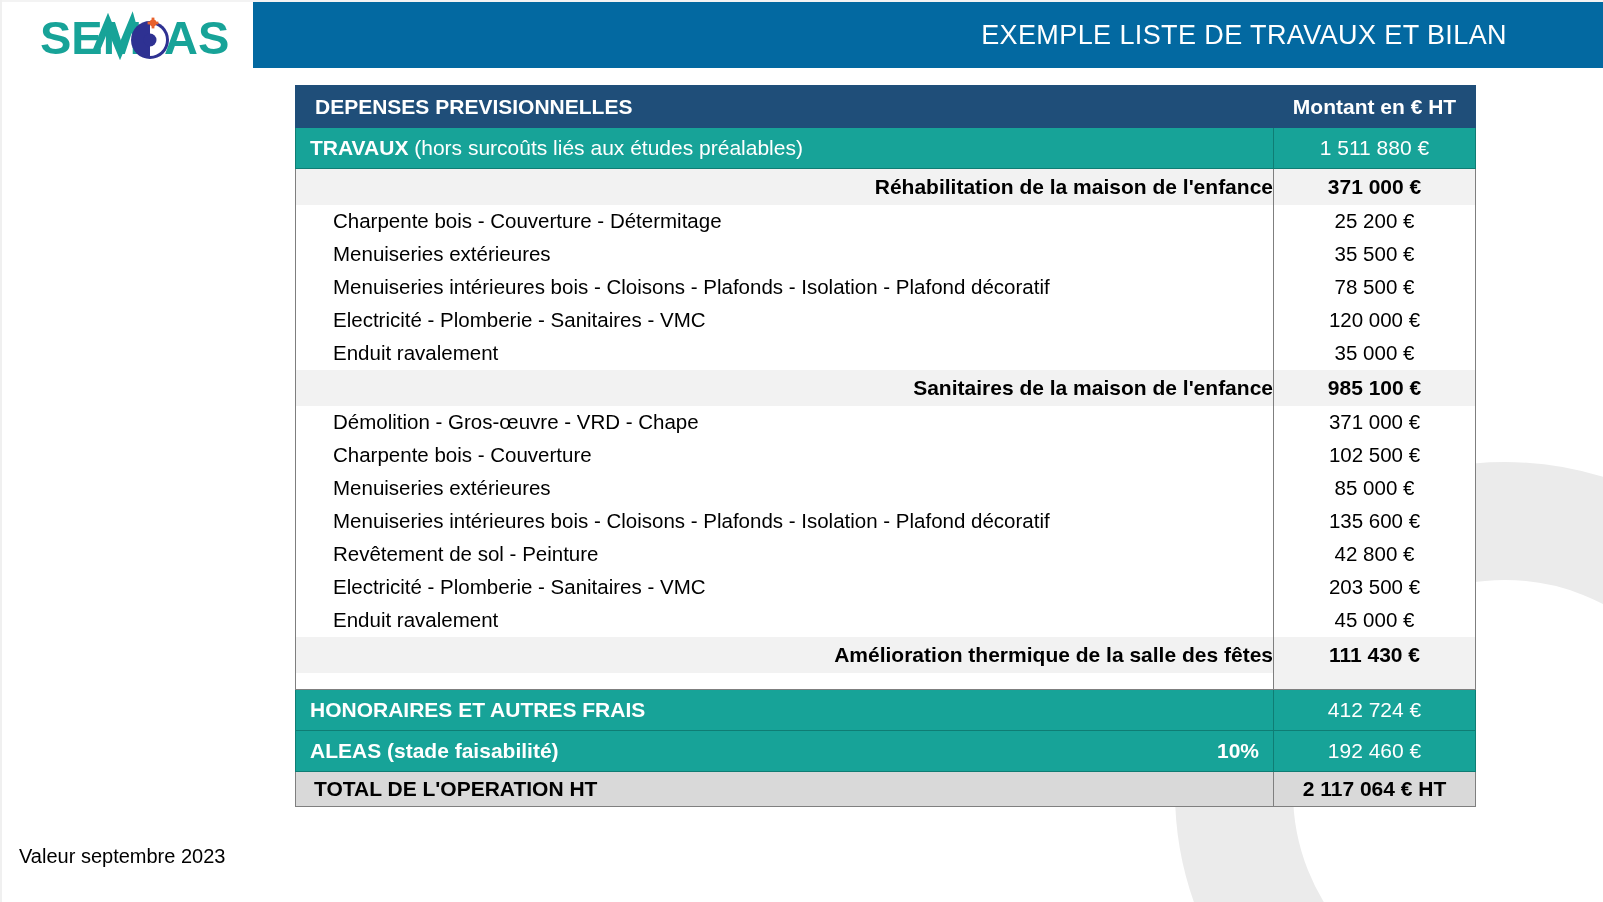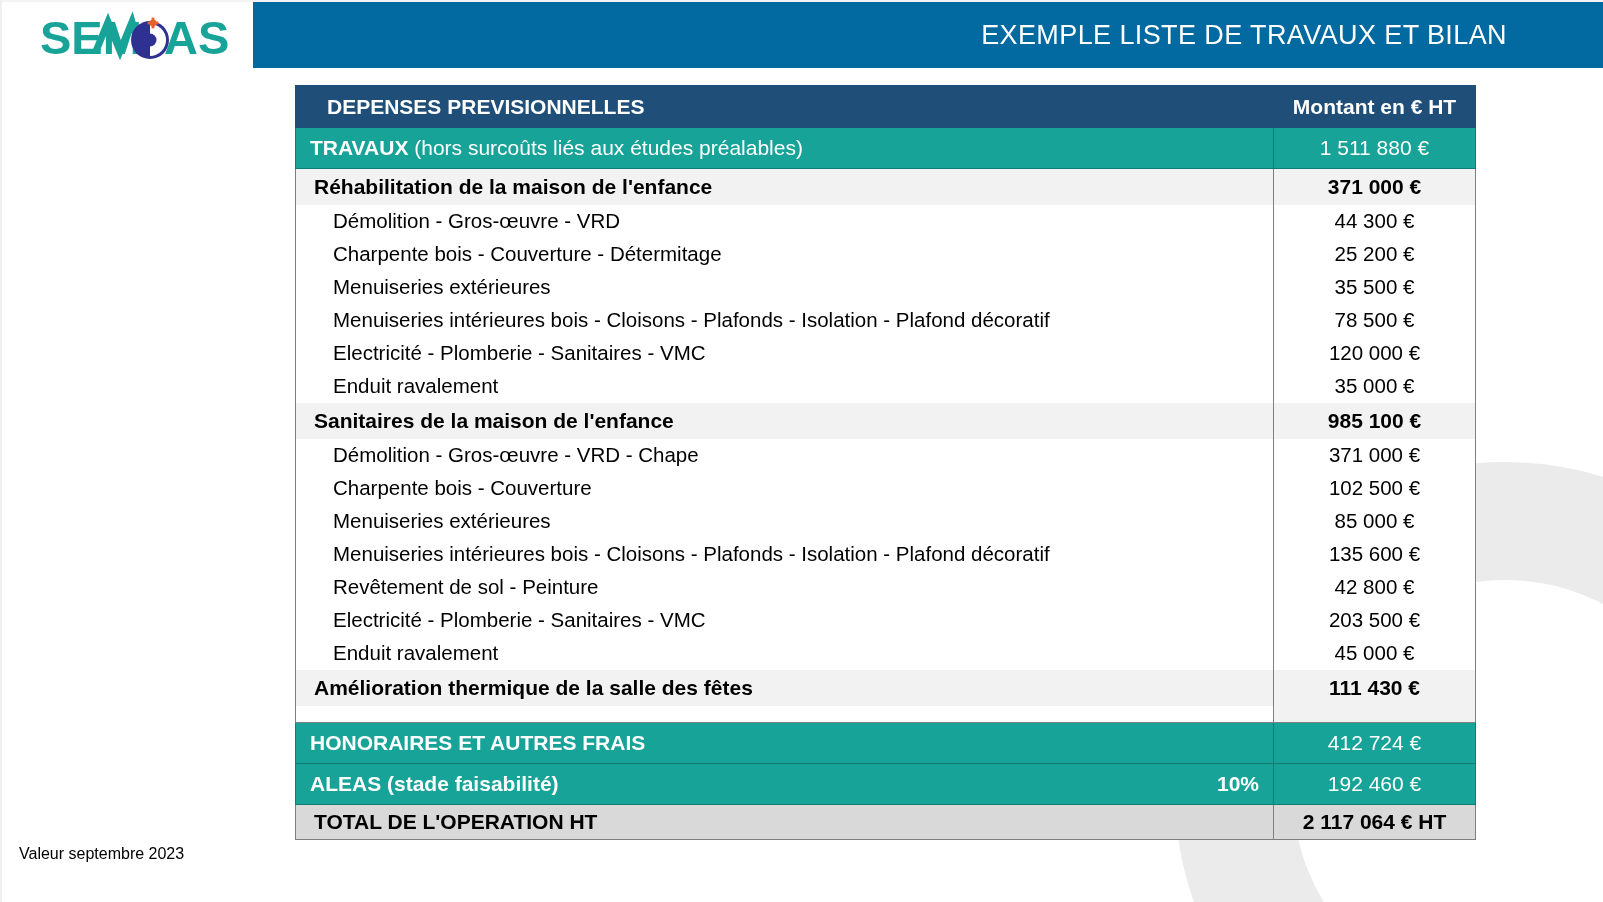--- a/index.html
+++ b/index.html
@@ -70,21 +70,21 @@
   col.c-amount { width: 202px; }
 
   .r-head td {
     background: #1f4e79;
     color: #ffffff;
     font-weight: bold;
     font-size: 21px;
     height: 42px;
     border: 1px solid #1f4e79;
   }
-  .r-head td.label { padding-left: 31px; margin-left: 25px; }
+  .r-head td.label { padding-left: 19px; margin-left: 25px; }
   .r-head td.amount { text-align: center; border-left: 1px solid #9aa6b2; }
 
   .r-section td {
     background: #17a398;
     color: #ffffff;
     font-size: 21px;
     height: 41px;
     border: 1px solid #0f7d74;
   }
   .r-section td.label { padding-left: 14px; }
@@ -92,20 +92,21 @@
   .r-section .strong { font-weight: bold; }
 
   .r-group td {
     background: #f2f2f2;
     color: #000000;
     font-weight: bold;
     font-size: 21px;
     height: 36px;
     border-left: 1px solid #7f7f7f;
     border-right: 1px solid #7f7f7f;
+    text-align: right;
   }
   .r-group td.label { padding-left: 18px; }
   .r-group td.amount { text-align: center; border-left: 1px solid #7f7f7f; }
 
   .r-item td {
     background: #ffffff;
     color: #000000;
     font-size: 20.5px;
     height: 33px;
     border-left: 1px solid #7f7f7f;
@@ -132,21 +133,21 @@
     border: 1px solid #7f7f7f;
   }
   .r-total td.label { padding-left: 18px; }
   .r-total td.amount { text-align: center; border-left: 1px solid #7f7f7f; }
 
   .pct { float: right; padding-right: 14px; font-weight: bold; }
 
   .footnote {
     position: absolute;
     left: 19px; top: 845px;
-    font-size: 16px;
+    font-size: 20px;
     color: #000000;
     white-space: nowrap;
   }
 </style>
 </head>
 <body>
 
 <div class="slide">
 
   <div class="edge-top"></div>
@@ -187,24 +188,20 @@
           </tr>
           <tr class="r-section">
             <td class="label"><span class="strong">TRAVAUX</span><span> (hors surcoûts liés aux études préalables)</span></td>
             <td class="amount">1 511 880 €</td>
           </tr>
           <tr class="r-group">
             <td class="label">Réhabilitation de la maison de l'enfance</td>
             <td class="amount">371 000 €</td>
           </tr>
           <tr class="r-item">
-            <td class="label">Démolition - Gros-œuvre - VRD</td>
-            <td class="amount">44 300 €</td>
-          </tr>
-          <tr class="r-item">
             <td class="label">Charpente bois - Couverture - Détermitage</td>
             <td class="amount">25 200 €</td>
           </tr>
           <tr class="r-item">
             <td class="label">Menuiseries extérieures</td>
             <td class="amount">35 500 €</td>
           </tr>
           <tr class="r-item">
             <td class="label">Menuiseries intérieures bois - Cloisons - Plafonds - Isolation - Plafond décoratif</td>
             <td class="amount">78 500 €</td>

